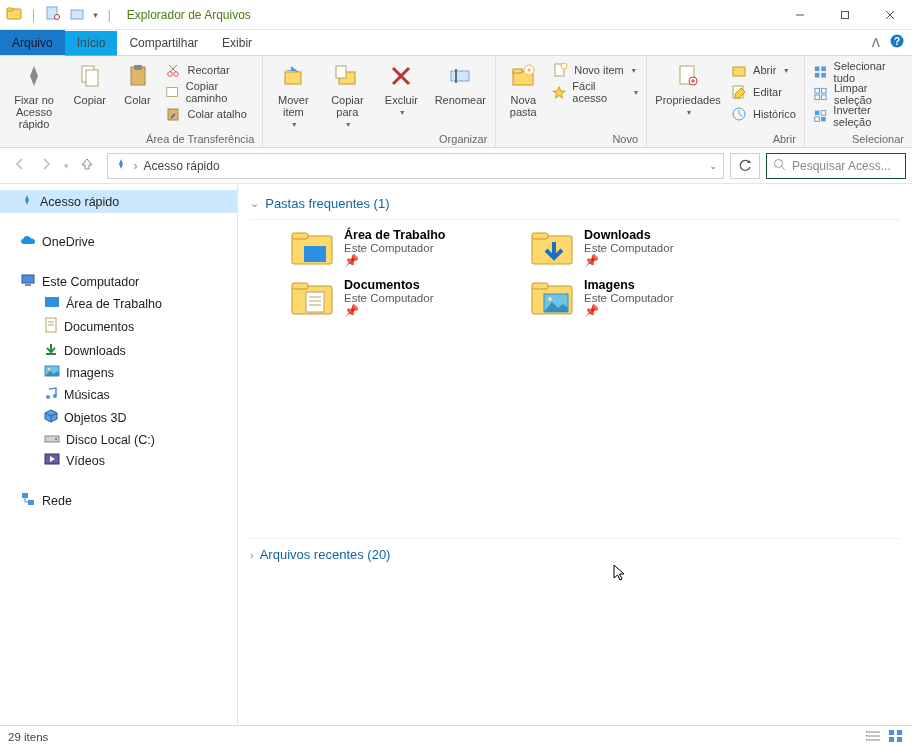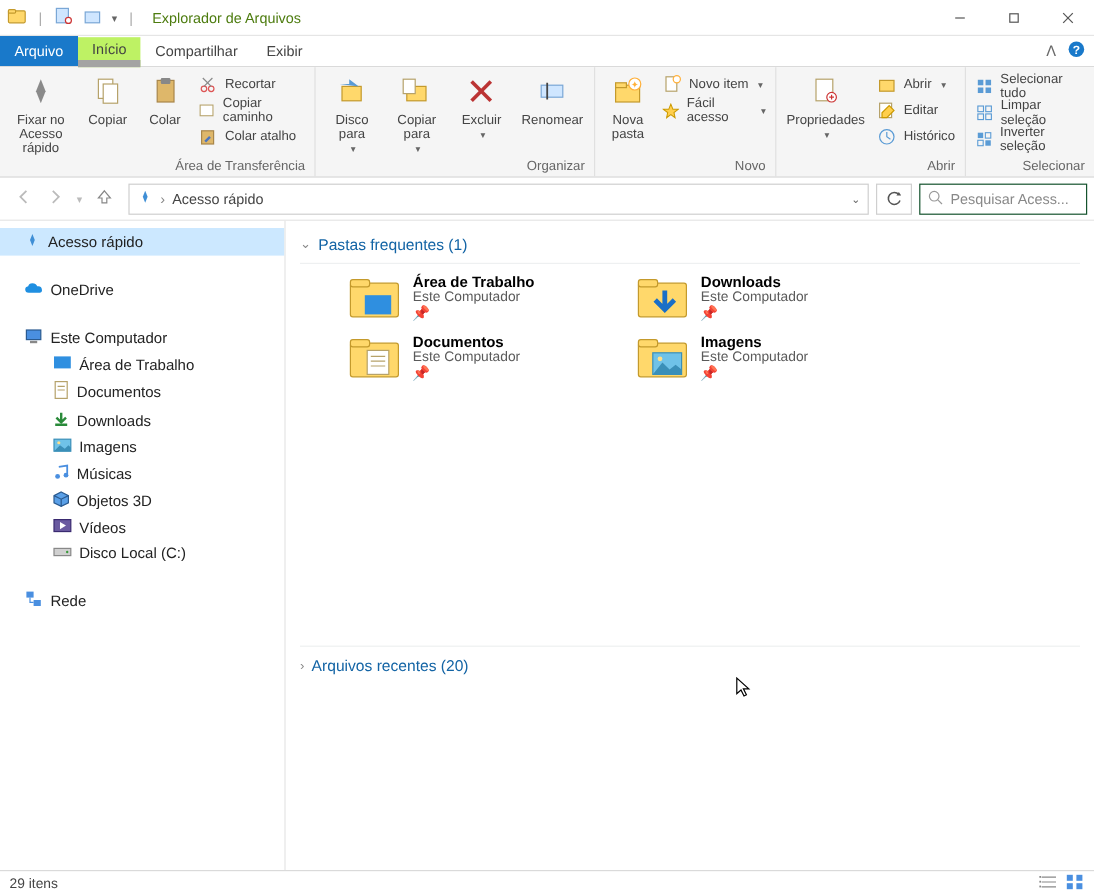--- a/index.html
+++ b/index.html
@@ -6,22 +6,22 @@
   body { font-family: "Segoe UI", Tahoma, sans-serif; font-size: 12px; color: #333; background: #fff; width: 912px; height: 747px; overflow: hidden; }
   .titlebar { height: 30px; display: flex; align-items: center; background: #fff; border-bottom: 1px solid #e5e5e5; }
   .titlebar-left { display: flex; align-items: center; gap: 4px; padding-left: 6px; }
   .titlebar-title { color: #4d7c0f; font-size: 12px; padding-left: 6px; }
   .titlebar-controls { margin-left: auto; display: flex; }
   .titlebar-btn { width: 45px; height: 30px; display: flex; align-items: center; justify-content: center; color: #555; }
   .qat { display: flex; align-items: center; gap: 8px; padding: 0 4px; }
   .qat .sep { color: #aaa; margin: 0 2px; }
   .menubar { height: 26px; display: flex; align-items: stretch; background: #fff; border-bottom: 1px solid #dadada; }
   .menu-tab { padding: 0 12px; display: flex; align-items: center; color: #444; font-size: 12px; }
-  .menu-tab.file { background: #1979ca; color: #ffffff; }
-  .menu-tab.active { border-bottom: 6px solid #a3a3a3; position: relative; top: 1px; background: #bef264; text-align: right; }
+  .menu-tab.file { background: #1979ca; color: #0f172a; }
+  .menu-tab.active { border-bottom: 1px solid #a3a3a3; position: relative; top: 1px; background: #0ea5e9; text-align: right; }
   .menubar-right { margin-left: auto; display: flex; align-items: center; padding-right: 8px; gap: 10px; color: #6a6a6a; }
   .ribbon { height: 92px; background: #f5f5f5; border-bottom: 1px solid #dadada; display: flex; }
   .ribbon-group { border-right: 1px solid #e0e0e0; padding: 4px 8px 2px 8px; display: flex; flex-direction: column; justify-content: space-between; }
   .ribbon-group-title { text-align: right; color: #666; font-size: 11px; padding-top: 2px; }
   .ribbon-row { display: flex; align-items: flex-start; gap: 10px; }
   .rbtn-large { display: flex; flex-direction: column; align-items: center; width: 58px; color: #444; font-size: 11px; text-align: center; gap: 2px; }
   .rbtn-large .icon-box { width: 32px; height: 32px; display: flex; align-items: center; justify-content: center; }
   .rbtn-small { display: flex; align-items: center; gap: 6px; color: #444; font-size: 11px; height: 20px; }
   .rbtn-stack { display: flex; flex-direction: column; gap: 2px; }
   .caret-down { font-size: 8px; color: #666; margin-left: 2px; }
@@ -171,21 +171,21 @@
 
   <div class="ribbon-group">
     <div class="ribbon-row">
       <div class="rbtn-large" style="width:44px">
         <div class="icon-box">
             <svg width="28" height="28" viewBox="0 0 28 28">
               <rect x="6" y="10" width="16" height="12" fill="#ffd86b" stroke="#c49a2c"></rect>
               <path d="M4 8 L12 8 L12 4 L20 10" fill="#5a9bd5"></path>
             </svg>
           </div>
-        <span>Disco para</span>
+        <span>Mover item</span>
           <span class="caret-down">▾</span>
       </div>
       <div class="rbtn-large" style="width:44px">
         <div class="icon-box">
             <svg width="28" height="28" viewBox="0 0 28 28">
               <rect x="6" y="10" width="16" height="12" fill="#ffd86b" stroke="#c49a2c"></rect>
               <rect x="3" y="4" width="10" height="12" fill="#fff" stroke="#b6a26a"></rect>
             </svg>
           </div>
         <span>Copiar para</span>
@@ -422,31 +422,31 @@
     </div>
     <div class="tree-item indent">
       <span><svg width="14" height="14" viewBox="0 0 14 14">
             <path d="M7 1 L13 4 L13 10 L7 13 L1 10 L1 4 Z" fill="#5aa0e8" stroke="#2a5a90"></path>
             <path d="M1 4 L7 7 L13 4 M7 7 L7 13" fill="none" stroke="#2a5a90"></path>
           </svg></span>
       <span>Objetos 3D</span>
     </div>
     <div class="tree-item indent">
       <span><svg width="16" height="12" viewBox="0 0 16 12">
+            <rect x="1" y="4" width="14" height="6" fill="#d0d0d0" stroke="#888"></rect>
+            <circle cx="12" cy="7" r="1" fill="#3a9a3a"></circle>
+          </svg></span>
+      <span>Disco Local (C:)</span>
+    </div>
+    <div class="tree-item indent">
+      <span><svg width="16" height="12" viewBox="0 0 16 12">
             <rect x="1" y="1" width="14" height="10" fill="#6a5aa0" stroke="#3a2a70"></rect>
             <polygon points="6,3 11,6 6,9" fill="#fff"></polygon>
           </svg></span>
       <span>Vídeos</span>
-    </div>
-    <div class="tree-item indent">
-      <span><svg width="16" height="12" viewBox="0 0 16 12">
-            <rect x="1" y="4" width="14" height="6" fill="#d0d0d0" stroke="#888"></rect>
-            <circle cx="12" cy="7" r="1" fill="#3a9a3a"></circle>
-          </svg></span>
-      <span>Disco Local (C:)</span>
     </div>
     <div class="tree-gap"></div>
     <div class="tree-item">
       <span><svg width="16" height="14" viewBox="0 0 16 14">
             <rect x="2" y="1" width="6" height="5" fill="#4a8fe0"></rect>
             <rect x="8" y="8" width="6" height="5" fill="#4a8fe0"></rect>
             <path d="M5 6 L5 10 L8 10" fill="none" stroke="#4a8fe0"></path>
           </svg></span>
       <span>Rede</span>
     </div>

